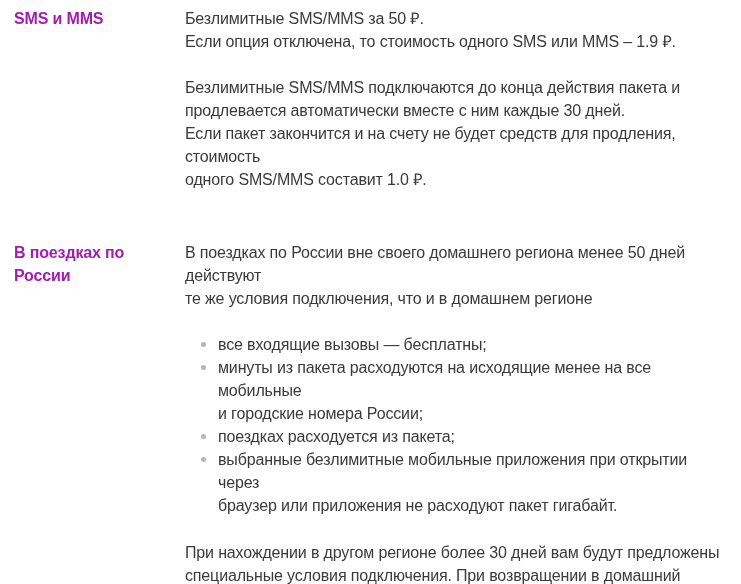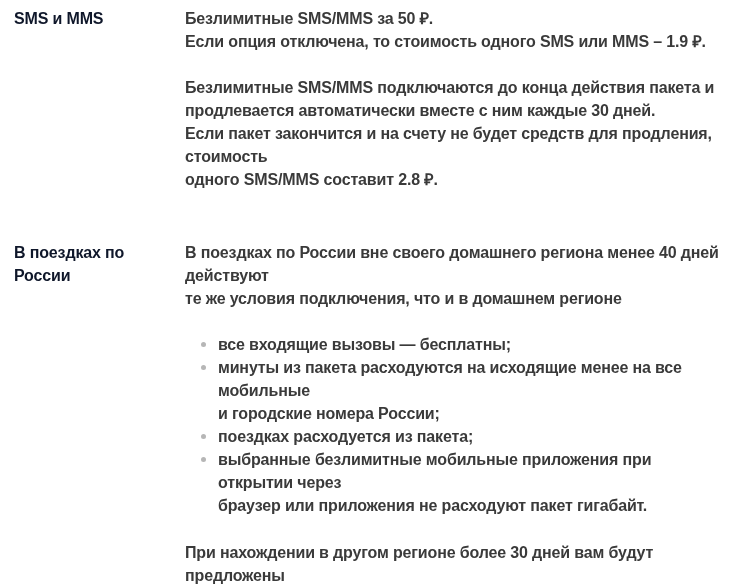--- a/index.html
+++ b/index.html
@@ -25,27 +25,26 @@
     grid-template-columns: 171px 1fr;
     align-items: start;
   }
   .row-travel {
     margin-top: 50px;
   }
   .term {
     margin: 0;
     font-size: 16px;
     font-weight: bold;
-    color: #0f172a;
+    color: #a21caf;
     line-height: 23px;
     padding-right: 10px;
   }
   .def {
     max-width: 556px;
-    font-weight: bold;
   }
   .para {
     margin: 0 0 23px 0;
     white-space: pre-line;
   }
   .para:last-child {
     margin-bottom: 0;
   }
   .bullets {
     list-style: none;
@@ -77,28 +76,28 @@
 <div class="page">
 
   <section class="row row-sms">
     <h3 class="term">SMS и MMS</h3>
     <div class="def">
       <p class="para">Безлимитные SMS/MMS за 50 ₽.
 Если опция отключена, то стоимость одного SMS или MMS – 1.9 ₽.</p>
       <p class="para">Безлимитные SMS/MMS подключаются до конца действия пакета и
 продлевается автоматически вместе с ним каждые 30 дней.
 Если пакет закончится и на счету не будет средств для продления, стоимость
-одного SMS/MMS составит 2.8 ₽.</p>
+одного SMS/MMS составит 1.0 ₽.</p>
     </div>
   </section>
 
   <section class="row row-travel">
     <h3 class="term">В поездках по России</h3>
     <div class="def">
-      <p class="para">В поездках по России вне своего домашнего региона менее 40 дней действуют
+      <p class="para">В поездках по России вне своего домашнего региона менее 50 дней действуют
 те же условия подключения, что и в домашнем регионе</p>
       <ul class="bullets">
         <li>все входящие вызовы — бесплатны;</li>
         <li>минуты из пакета расходуются на исходящие менее на все мобильные
 и городские номера России;</li>
         <li>поездках расходуется из пакета;</li>
         <li>выбранные безлимитные мобильные приложения при открытии через
 браузер или приложения не расходуют пакет гигабайт.</li>
       </ul>
       <p class="para outro">При нахождении в другом регионе более 30 дней вам будут предложены

